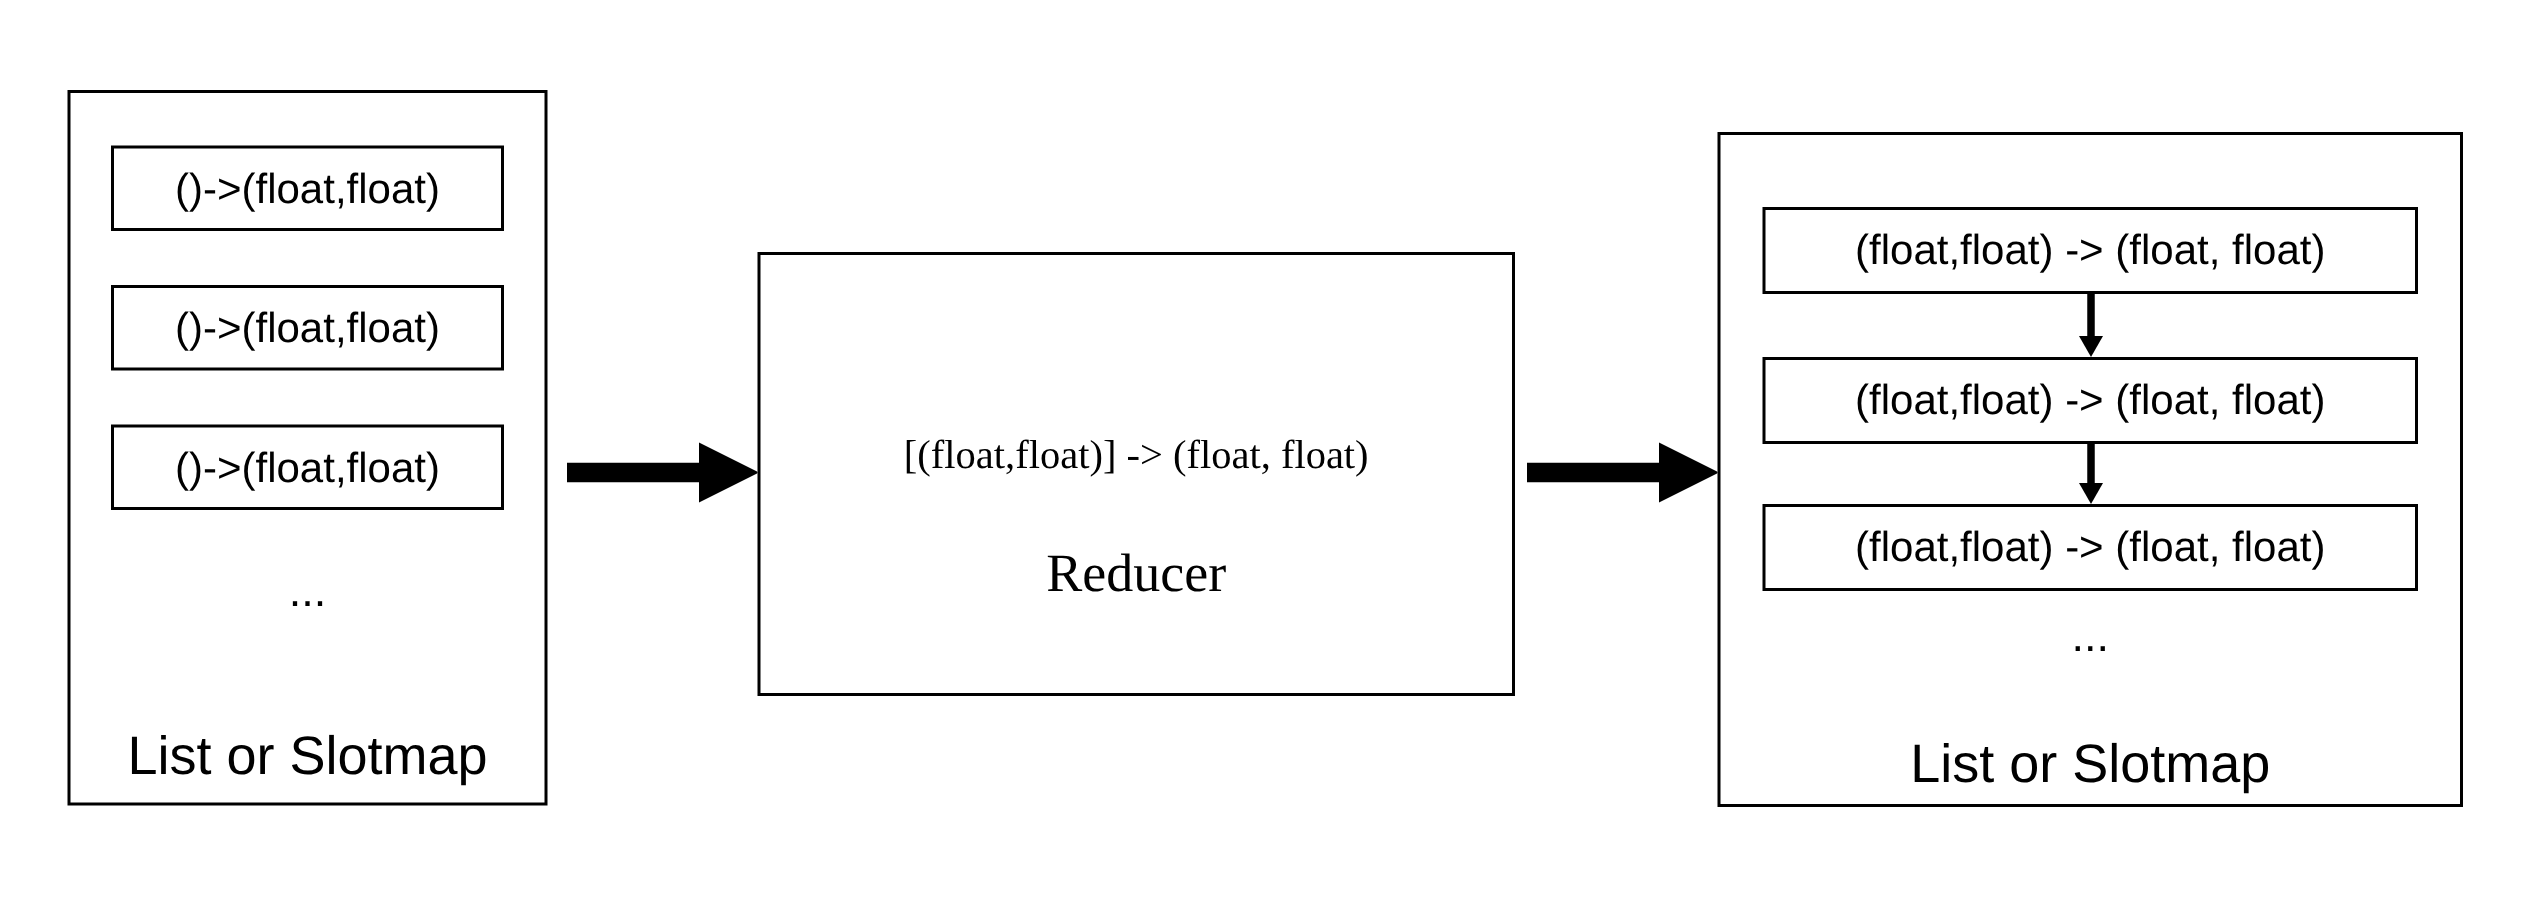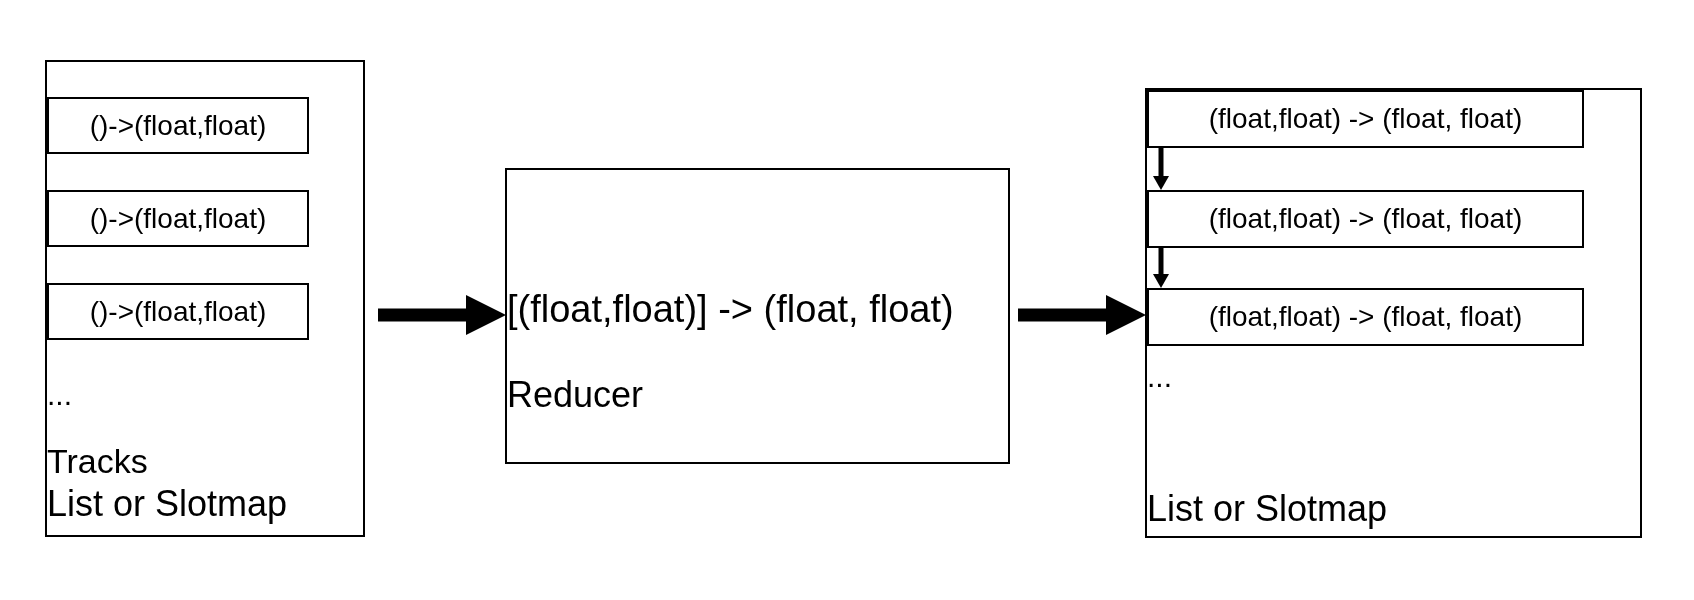--- a/index.html
+++ b/index.html
@@ -15,21 +15,21 @@
     font-family: "Liberation Sans", sans-serif;
     color: #000000;
   }
   .box {
     position: absolute;
     border: 2px solid #000000;
     background: #ffffff;
     box-sizing: border-box;
     display: flex;
     flex-direction: column;
-    align-items: flex-start;
+    align-items: center;
   }
   .slot {
     border: 2px solid #000000;
     background: #ffffff;
     box-sizing: border-box;
     display: flex;
     align-items: center;
     justify-content: center;
     font-size: 28px;
     white-space: nowrap;
@@ -72,49 +72,51 @@
   #tracks-box .ellipsis { margin-top: 4px; }
   #tracks-box .subtitle { margin-bottom: 10px; }
 
   
   #reducer-box {
     left: 505px; top: 168px;
     width: 505px; height: 296px;
   }
   #reducer-box .signature {
     margin-top: 118px;
-    font-size: 38px;
+    font-size: 27px;
     white-space: nowrap;
+    font-family: Liberation Serif, serif;
   }
   #reducer-box .title {
     margin-top: 42px;
     font-size: 36px;
+    font-family: Liberation Serif, serif;
   }
 
   
   #postfx-box {
     left: 1145px; top: 88px;
     width: 497px; height: 450px;
+    padding-top: 48px;
   }
   #postfx-box .slot {
     width: 437px; height: 58px;
   }
   #postfx-box .ellipsis { margin-top: 16px; }
   #postfx-box .subtitle { margin-bottom: 6px; }
 </style>
 </head>
 <body>
 
 <div class="box" id="tracks-box">
   <div class="slot">()-&gt;(float,float)</div>
   <div class="slot">()-&gt;(float,float)</div>
   <div class="slot">()-&gt;(float,float)</div>
   <div class="ellipsis">...</div>
   <div class="spacer"></div>
-  <div class="title">Tracks</div>
   <div class="subtitle">List or Slotmap</div>
 </div>
 
 <svg class="h-arrow" style="left:378px; top:288px;" width="128" height="54">
   <line x1="0" y1="27" x2="92" y2="27" stroke="#000000" stroke-width="13"></line>
   <polygon points="88,7 128,27 88,47" fill="#000000"></polygon>
 </svg>
 
 <div class="box" id="reducer-box">
   <div class="signature">[(float,float)] -&gt; (float, float)</div>

